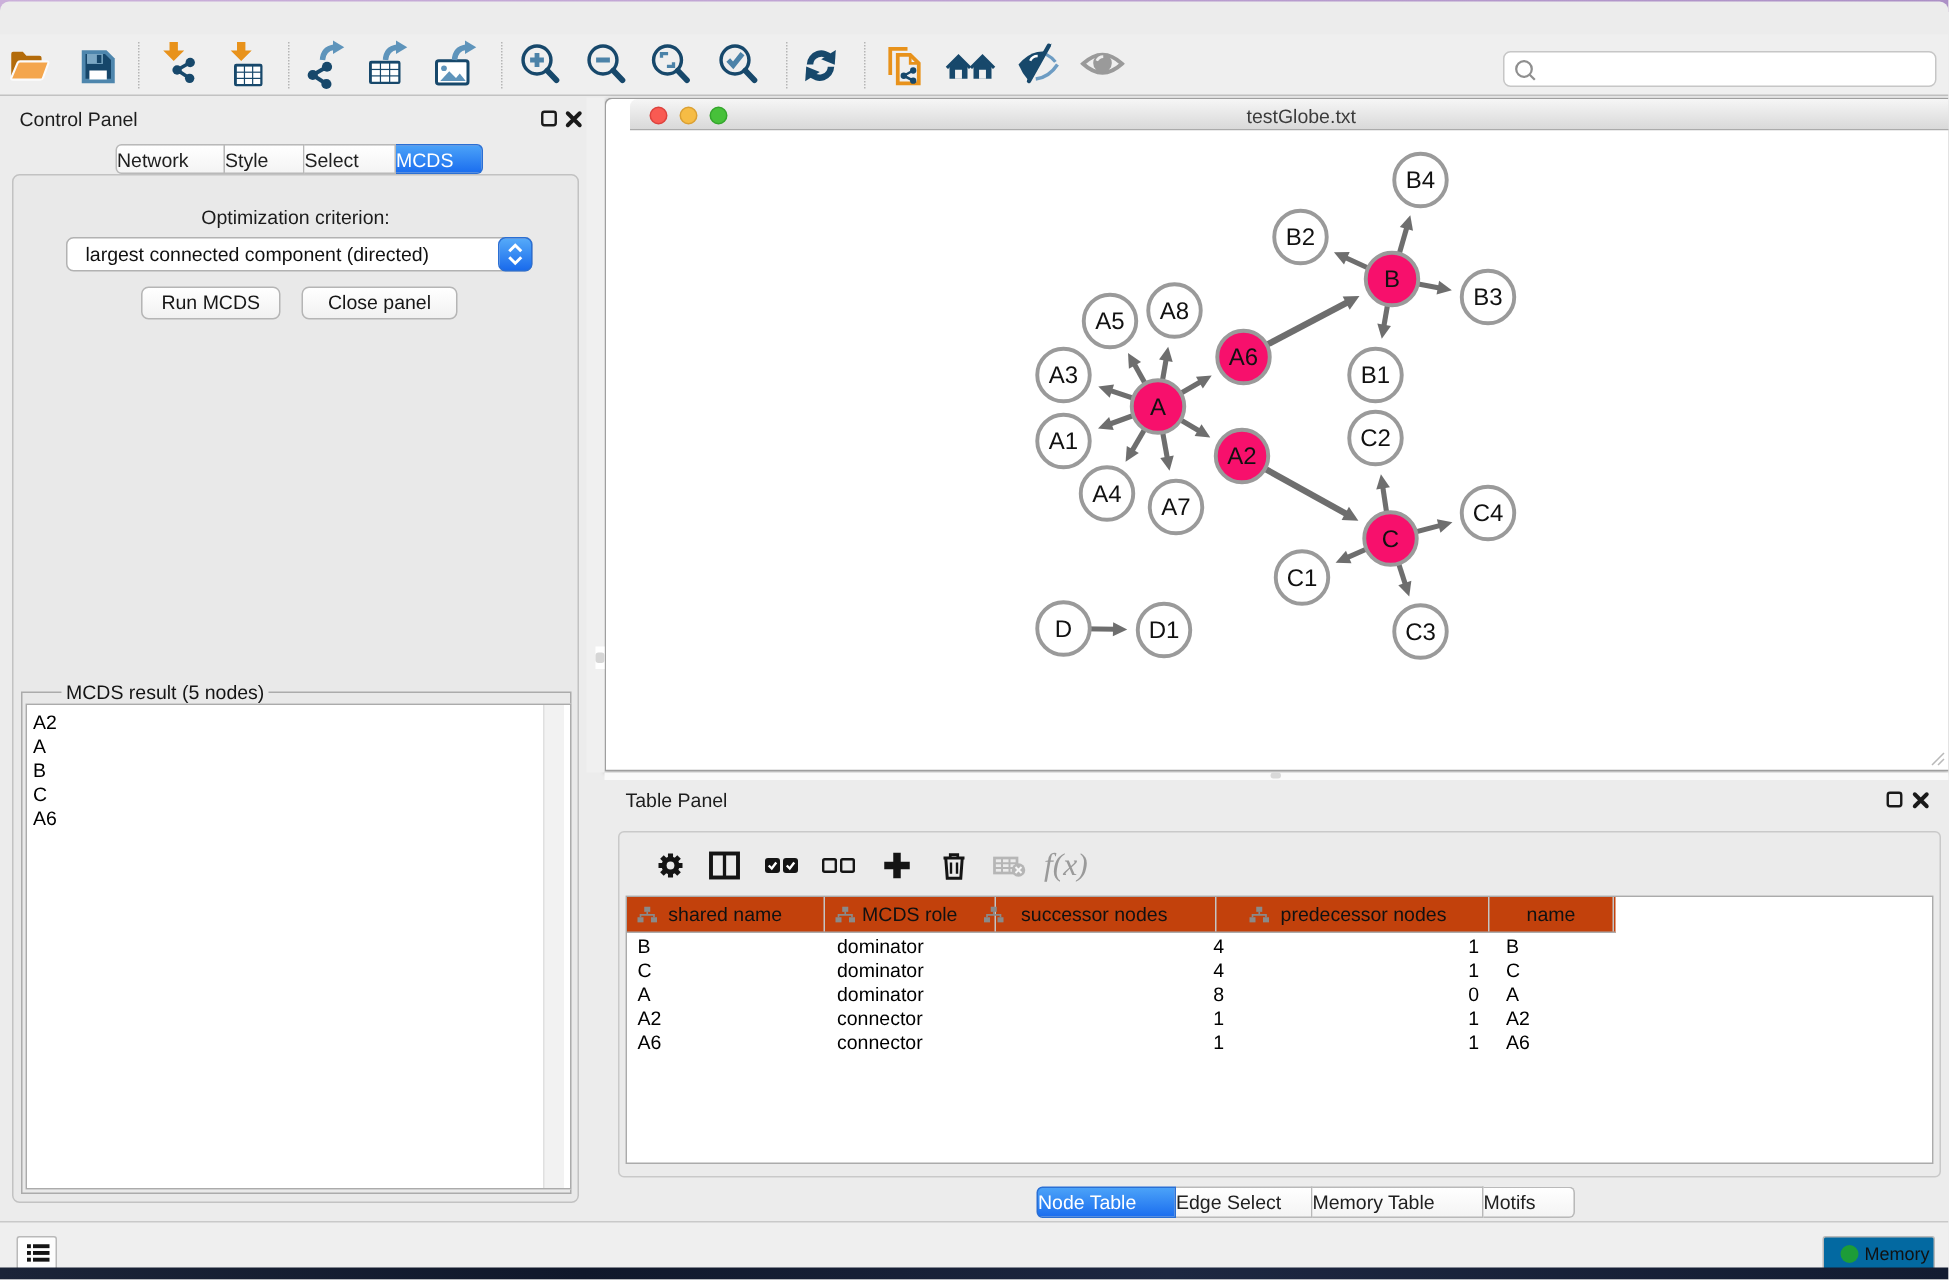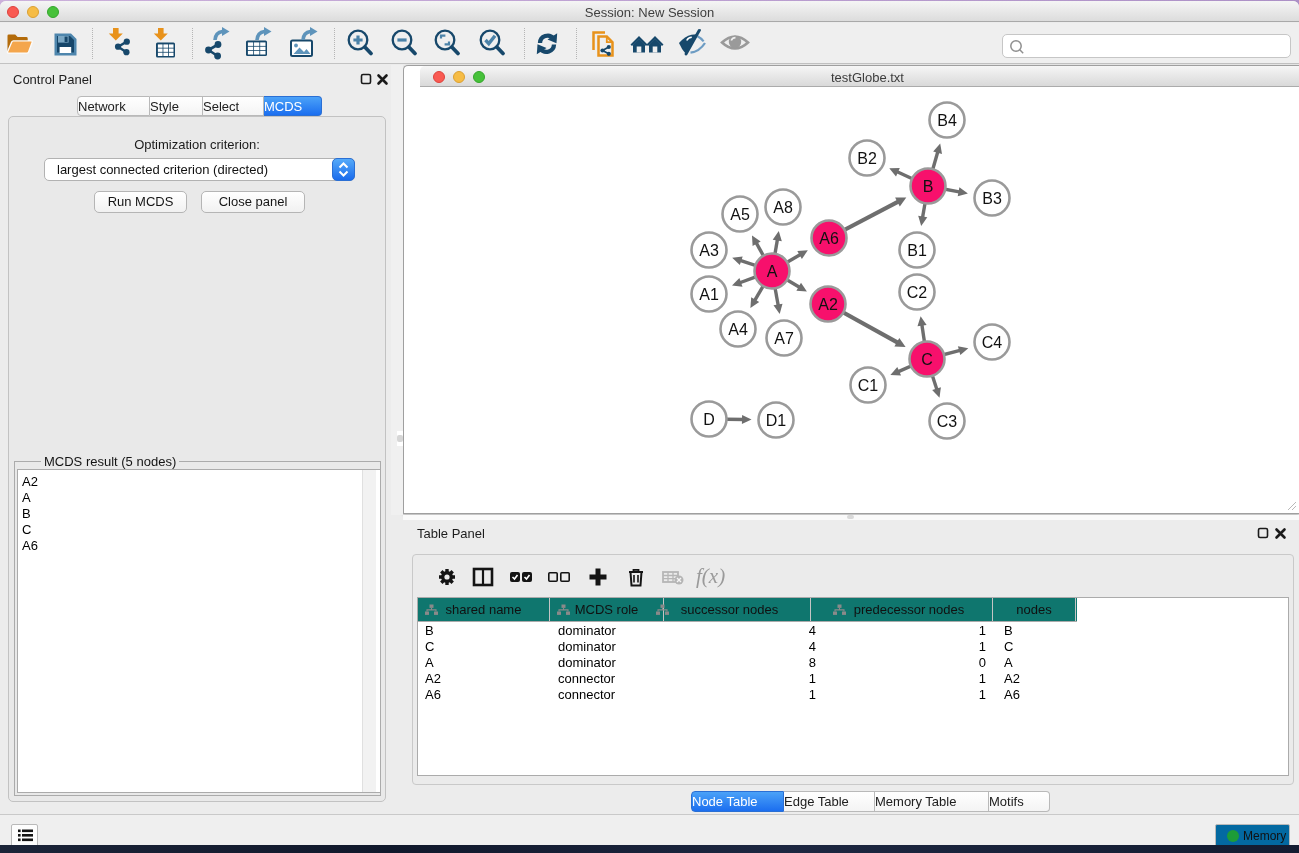--- a/index.html
+++ b/index.html
@@ -49,44 +49,38 @@
 #net-grip { right:2px; bottom:2px; width:10px; height:10px; }
 #vdivider { left:391px; top:64px; width:12px; height:450px; background:#f0f0f0; }
 #vhandle-notch { left:397px; top:430px; width:6px; height:15px; background:#ffffff; }
 #vhandle { left:397px; top:434px; width:5.5px; height:7px; background:#d6d6d6; border-radius:2px; }
 #hdivider { left:403px; top:514px; width:896px; height:5px; background:#fafafa; }
 #hhandle { left:847px; top:513.5px; width:7px; height:4.5px; background:#d9d9d9; border-radius:2px; }
 #tp-title { left:417px; top:525px; font-size:13px; color:#1d1d1d; }
 #tp-box { left:412px; top:553px; width:882px; height:231px; background:#ebebeb; border:1px solid #c9c9c9; border-radius:4px; }
 #tp-toolbar { position:absolute; left:10px; top:6px; height:30px; }
 #tbl { left:417px; top:596px; width:872px; height:179px; background:#fff; border:1px solid #ababab; }
-#tbl-header { position:absolute; left:0; top:0; width:659px; height:24px; background:#0f766e; border-bottom:1px solid #ababab; font-size:13px; color:#111; }
+#tbl-header { position:absolute; left:0; top:0; width:659px; height:24px; background:#c2410c; border-bottom:1px solid #ababab; font-size:13px; color:#111; }
 .hcell { position:absolute; top:0; height:23px; border-right:1px solid #c4c4c4; }
 .hcell .lbl { position:absolute; top:4px; width:100%; text-align:center; }
 .row { position:absolute; font-size:13px; color:#000; height:16px; line-height:16px; }
 .cell { position:absolute; }
 .num { text-align:right; }
 #bt-tabs { left:671px; top:790px; }
 #bt-tabs .tab { height:21px; line-height:20px; }
 #statusbar { left:0; top:813px; width:1299px; height:33px; background:#efefef; border-top:1px solid #c9c9c9; }
 #sb-btn { left:11px; top:9px; width:27px; height:23px; background:#fdfdfd; border:1px solid #b9b9b9; border-radius:2px; position:absolute; }
 #mem-btn { left:1215px; top:9px; width:75px; height:23px; background:#0369a1; border:1px solid #b9b9b9; border-radius:2px; position:absolute; font-size:13px; color:#111; }
 #mem-btn .dot { position:absolute; left:11px; top:5px; width:12px; height:12px; border-radius:50%; background:#1d9c38; }
 #mem-btn .txt { position:absolute; left:27px; top:4px; font-size:12px; }
 </style>
 </head>
 <body>
 <div class="abs" id="deskTop"></div>
 <div class="abs" id="mainwin">
-  <div class="abs" id="titlebar">
-    <div class="tl t1"></div>
-      <div class="tl t2"></div>
-      <div class="tl t3"></div>
-    <div class="abs" id="titletext">Session: New Session</div>
-  </div>
   <div class="abs" id="toolbar">
     <svg class="ticon" style="left:3px" width="34" height="41" viewBox="0 0 34 41">
         <path d="M4.5 29 V12.8 q0-1.3 1.3-1.3 h6.4 l2.4 2.6 h8.7 q1.4 0 1.4 1.4 v4 h-14 q-1.4 0-2 1.5 z" fill="#b36b0a"></path>
 <path d="M4.5 29 l4.2-10 q0.5-1.1 1.7-1.1 h17.8 q1.5 0 1 1.4 L25.6 29 q-0.4 1.1-1.6 1.1 H5.6 q-1.3 0-1.1-1.1 z" fill="#f4a64d" stroke="#fbfbfb" stroke-width="1.4"></path>
       </svg>
     <svg class="ticon" style="left:47px" width="34" height="41" viewBox="0 0 34 41">
         <path d="M7.5 10.5 h16.5 l5.5 5.5 v16.5 h-22 z" fill="#4e86ad"></path>
 <path d="M10 13 h13 l4 4 v12.5 h-17 z" fill="#16466a"></path>
 <rect x="11" y="13" width="10.6" height="6.6" fill="#7ba7c4"></rect>
 <rect x="17.6" y="13.6" width="3" height="5.4" fill="#16466a"></rect>
@@ -245,21 +239,21 @@
     </svg>
   <div class="abs" id="cp-box"></div>
   <div class="tabrow" id="cp-tabs">
     <div class="tab first" style="width:73px;">Network</div>
     <div class="tab" style="width:53px;">Style</div>
     <div class="tab" style="width:61px;">Select</div>
     <div class="tab sel last" style="width:58px;">MCDS</div>
   </div>
   <div class="abs" id="opt-label">Optimization criterion:</div>
   <div class="abs" id="combo">
-    <div class="txt">largest connected criterion (directed)</div>
+    <div class="txt">largest connected component (directed)</div>
     <div class="step">
         <svg width="21" height="21" viewBox="0 0 21 21" style="position:absolute;left:0;top:0">
           <path d="M6.5 8.5 L10.5 4.5 L14.5 8.5" fill="none" stroke="#fff" stroke-width="2"></path>
           <path d="M6.5 12.5 L10.5 16.5 L14.5 12.5" fill="none" stroke="#fff" stroke-width="2"></path>
         </svg>
       </div>
   </div>
   <div class="btn" id="btn-run">Run MCDS</div>
   <div class="btn" id="btn-close">Close panel</div>
   <div class="abs" id="groupbox"></div>
@@ -472,21 +466,21 @@
             <g fill="#8a8a8a">
               <rect x="5.5" y="0.5" width="4" height="3.4"></rect>
               <rect x="1" y="7.5" width="4" height="3.4"></rect>
               <rect x="10" y="7.5" width="4" height="3.4"></rect>
               <path d="M7.5 3.9 v2 M3 7.5 v-1.6 h9 v1.6" stroke="#8a8a8a" stroke-width="1.1" fill="none"></path>
             </g>
           </svg>
           <div class="lbl">predecessor nodes</div>
         </div>
 <div class="hcell" style="left:575px;width:83px;">
-          <div class="lbl">nodes</div>
+          <div class="lbl">name</div>
         </div>
       </div>
     <div class="row" style="left:0;top:25px;width:872px;">
 <span class="cell" style="left:7px;">B</span>
         <span class="cell" style="left:140px;">dominator</span>
 <span class="cell num" style="left:246px;width:152px;">4</span>
         <span class="cell num" style="left:408px;width:160px;">1</span>
 <span class="cell" style="left:586px;">B</span>
       </div>
 <div class="row" style="left:0;top:41px;width:872px;">
@@ -513,21 +507,21 @@
 <div class="row" style="left:0;top:89px;width:872px;">
 <span class="cell" style="left:7px;">A6</span>
         <span class="cell" style="left:140px;">connector</span>
 <span class="cell num" style="left:246px;width:152px;">1</span>
         <span class="cell num" style="left:408px;width:160px;">1</span>
 <span class="cell" style="left:586px;">A6</span>
       </div>
   </div>
   <div class="tabrow" id="bt-tabs">
     <div class="tab sel first" style="width:93px;margin-left:20px;">Node Table</div>
-    <div class="tab" style="width:91px;">Edge Table</div>
+    <div class="tab" style="width:91px;">Edge Select</div>
     <div class="tab" style="width:114px;">Memory Table</div>
     <div class="tab last" style="width:61px;">Motifs</div>
   </div>
   <div class="abs" id="statusbar">
     <div id="sb-btn">
         <svg width="25" height="21" viewBox="0 0 25 21" style="position:absolute;left:1px;top:0">
           <g fill="#141414">
             <rect x="5" y="4.5" width="2.6" height="2.6"></rect>
             <rect x="9" y="4.5" width="11" height="2.6"></rect>
             <rect x="5" y="9" width="2.6" height="2.6"></rect>

